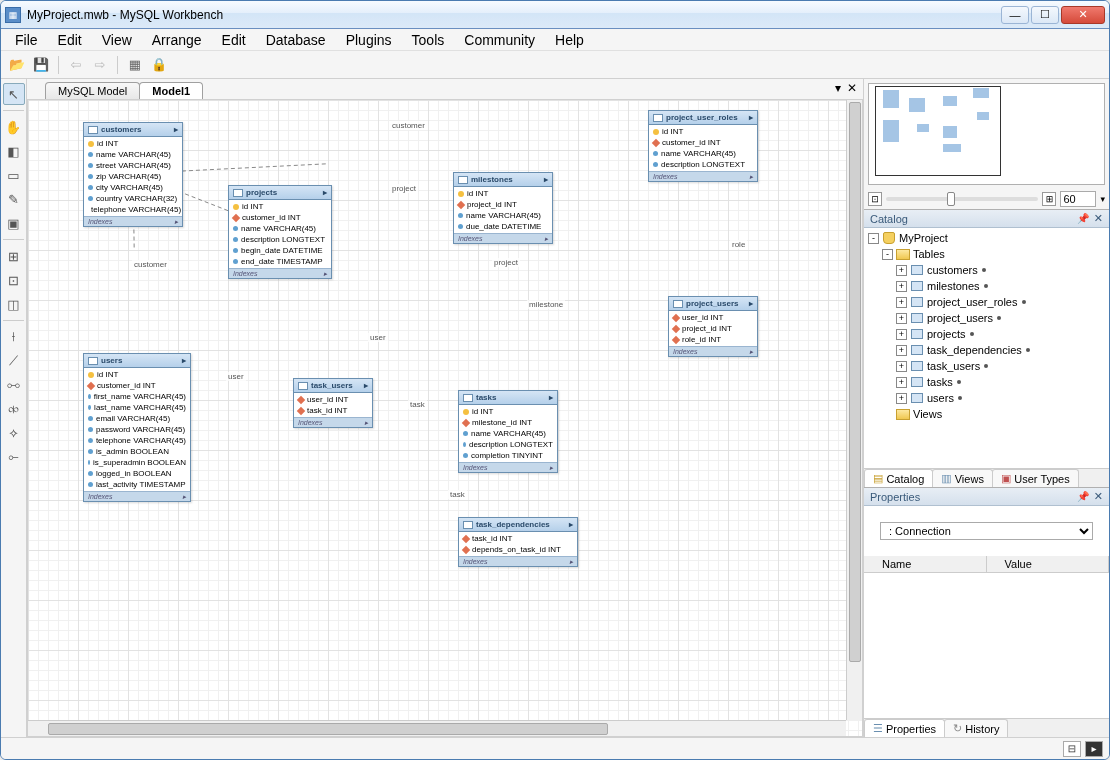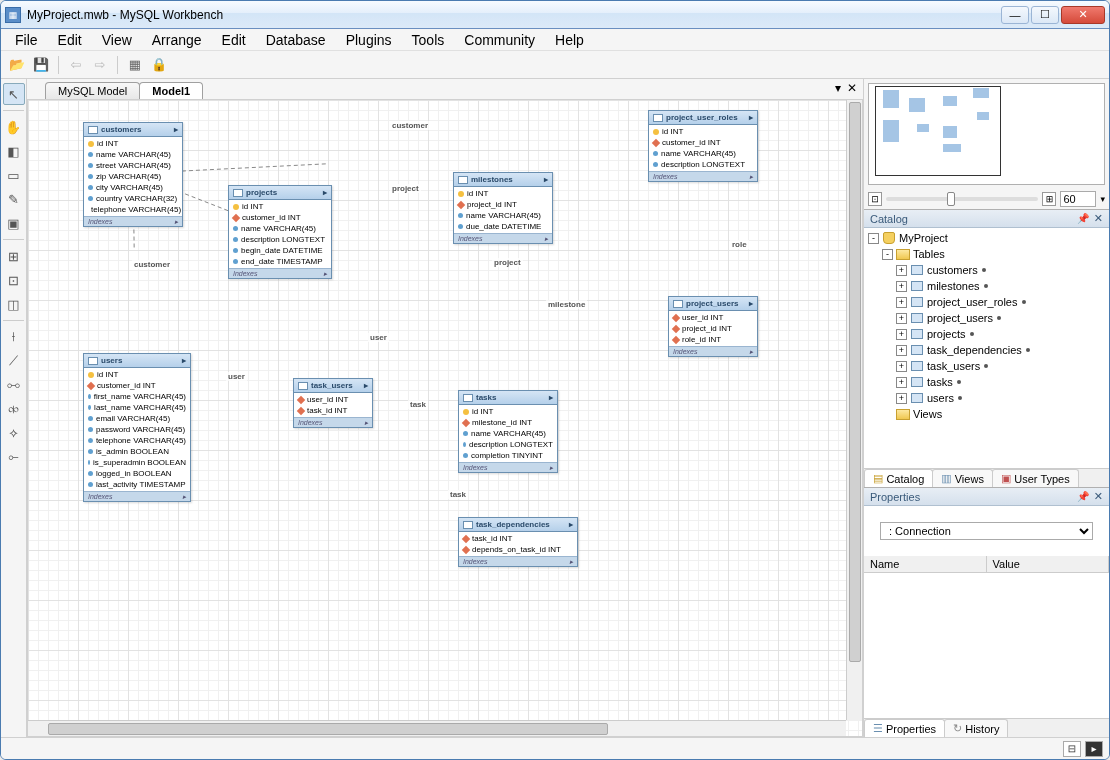--- a/index.html
+++ b/index.html
@@ -51,21 +51,21 @@
 .er-table .er-row { padding: 0 4px; display: flex; align-items: center; gap: 3px; line-height: 11px; white-space: nowrap; }
 .er-table .er-row .key-icon { width: 6px; height: 6px; display: inline-block; }
 .er-table .er-row .key-icon.pk { background: #f5c040; border-radius: 50%; }
 .er-table .er-row .key-icon.fk { background: #e07050; transform: rotate(45deg); }
 .er-table .er-row .key-icon.col { background: #60a0d0; border-radius: 50%; width: 5px; height: 5px; }
 .er-table .er-foot { background: #c5d8ea; border-top: 1px solid #9ab5d0; padding: 1px 4px; font-size: 7px; color: #557; font-style: italic; }
 
 
 .rel-svg { position: absolute; inset: 0; pointer-events: none; }
 .rel-svg line, .rel-svg path { stroke: #888; stroke-width: 1; stroke-dasharray: 4 3; fill: none; }
-.rel-label { position: absolute; font-size: 8px; color: #555; background: rgba(255,255,255,0.7); padding: 0 2px; font-weight: bold; }
+.rel-label { position: absolute; font-size: 8px; color: #555; background: rgba(255,255,255,0.7); padding: 0 2px; }
 
 
 .side-panels { width: 246px; background: #f5f5f5; border-left: 1px solid #d0d0d0; display: flex; flex-direction: column; font-size: 11px; }
 .panel-overview { height: 130px; display: flex; flex-direction: column; }
 .overview-box { flex: 1; background: #fff; border: 1px solid #b0b0b0; margin: 4px; position: relative; overflow: hidden; }
 .overview-box .ov-shape { position: absolute; background: #a5c5e5; }
 .overview-box .ov-viewport { position: absolute; border: 1px solid #333; }
 .zoom-bar { height: 20px; display: flex; align-items: center; padding: 0 4px; gap: 4px; }
 .zoom-bar .slider-track { flex: 1; height: 4px; background: #ddd; position: relative; border-radius: 2px; }
 .zoom-bar .slider-thumb { position: absolute; width: 8px; height: 14px; background: #fff; border: 1px solid #888; top: -5px; border-radius: 2px; }
@@ -86,21 +86,21 @@
 .tree-row .db-icon { background: #f5d060; border: 1px solid #c8a030; width: 12px; height: 12px; border-radius: 2px 2px 4px 4px; }
 .tree-row .tbl-icon-sm { background: #d5e5f5; border: 1px solid #6a8fb0; width: 12px; height: 10px; }
 .tree-row .bullet { width: 4px; height: 4px; background: #555; border-radius: 50%; margin-left: 4px; }
 .indent { display: inline-block; }
 
 .panel-tabs { display: flex; background: #f0f0f0; border-top: 1px solid #ccc; }
 .panel-tabs .ptab { padding: 2px 8px; font-size: 11px; border: 1px solid #ccc; border-bottom: none; background: #f8f8f8; border-radius: 3px 3px 0 0; margin-right: -1px; cursor: pointer; display: flex; align-items: center; gap: 3px; }
 .panel-tabs .ptab.active { background: #fff; }
 .prop-select { width: 100%; font-size: 11px; border: 1px solid #aaa; padding: 1px 4px; background: #fff; }
 .prop-head { display: flex; background: #f0f0f0; border-bottom: 1px solid #ccc; font-size: 11px; }
-.prop-head > div { padding: 2px 6px; border-right: 1px solid #ccc; }
+.prop-head > div { padding: 2px 18px; border-right: 1px solid #ccc; }
 
 
 .statusbar { height: 22px; background: #f5f5f5; border-top: 1px solid #d0d0d0; display: flex; align-items: center; padding: 0 6px; font-size: 11px; color: #333; }
 .statusbar .status-icons { margin-left: auto; display: flex; gap: 4px; }
 .statusbar .sicon { width: 18px; height: 16px; border: 1px solid #aaa; background: #fff; display: flex; align-items: center; justify-content: center; font-size: 10px; }
 
 
 .hscroll { position: absolute; bottom: 0; left: 0; right: 16px; height: 16px; background: #f0f0f0; border-top: 1px solid #ccc; }
 .hscroll .thumb { position: absolute; top: 2px; height: 12px; background: #d0d0d0; border: 1px solid #aaa; border-radius: 2px; }
 .vscroll { position: absolute; top: 0; bottom: 16px; right: 0; width: 16px; background: #f0f0f0; border-left: 1px solid #ccc; }
@@ -464,21 +464,21 @@
                 <span>depends_on_task_id INT</span>
               </div>
             </div>
     <div class="er-foot">Indexes<span style="float:right;">▸</span></div>
   </div>
           <div class="rel-label" style="left: 362px; top: 21px;">customer</div>
           <div class="rel-label" style="left: 104px; top: 160px;">customer</div>
           <div class="rel-label" style="left: 362px; top: 84px;">project</div>
           <div class="rel-label" style="left: 464px; top: 158px;">project</div>
           <div class="rel-label" style="left: 702px; top: 140px;">role</div>
-          <div class="rel-label" style="left: 518px; top: 200px;">milestone</div>
+          <div class="rel-label" style="left: 499px; top: 200px;">milestone</div>
           <div class="rel-label" style="left: 340px; top: 233px;">user</div>
           <div class="rel-label" style="left: 198px; top: 272px;">user</div>
           <div class="rel-label" style="left: 380px; top: 300px;">task</div>
           <div class="rel-label" style="left: 420px; top: 390px;">task</div>
         </div>
     </div>
 
     <div class="side-panels">
 
       <div class="panel-overview">

